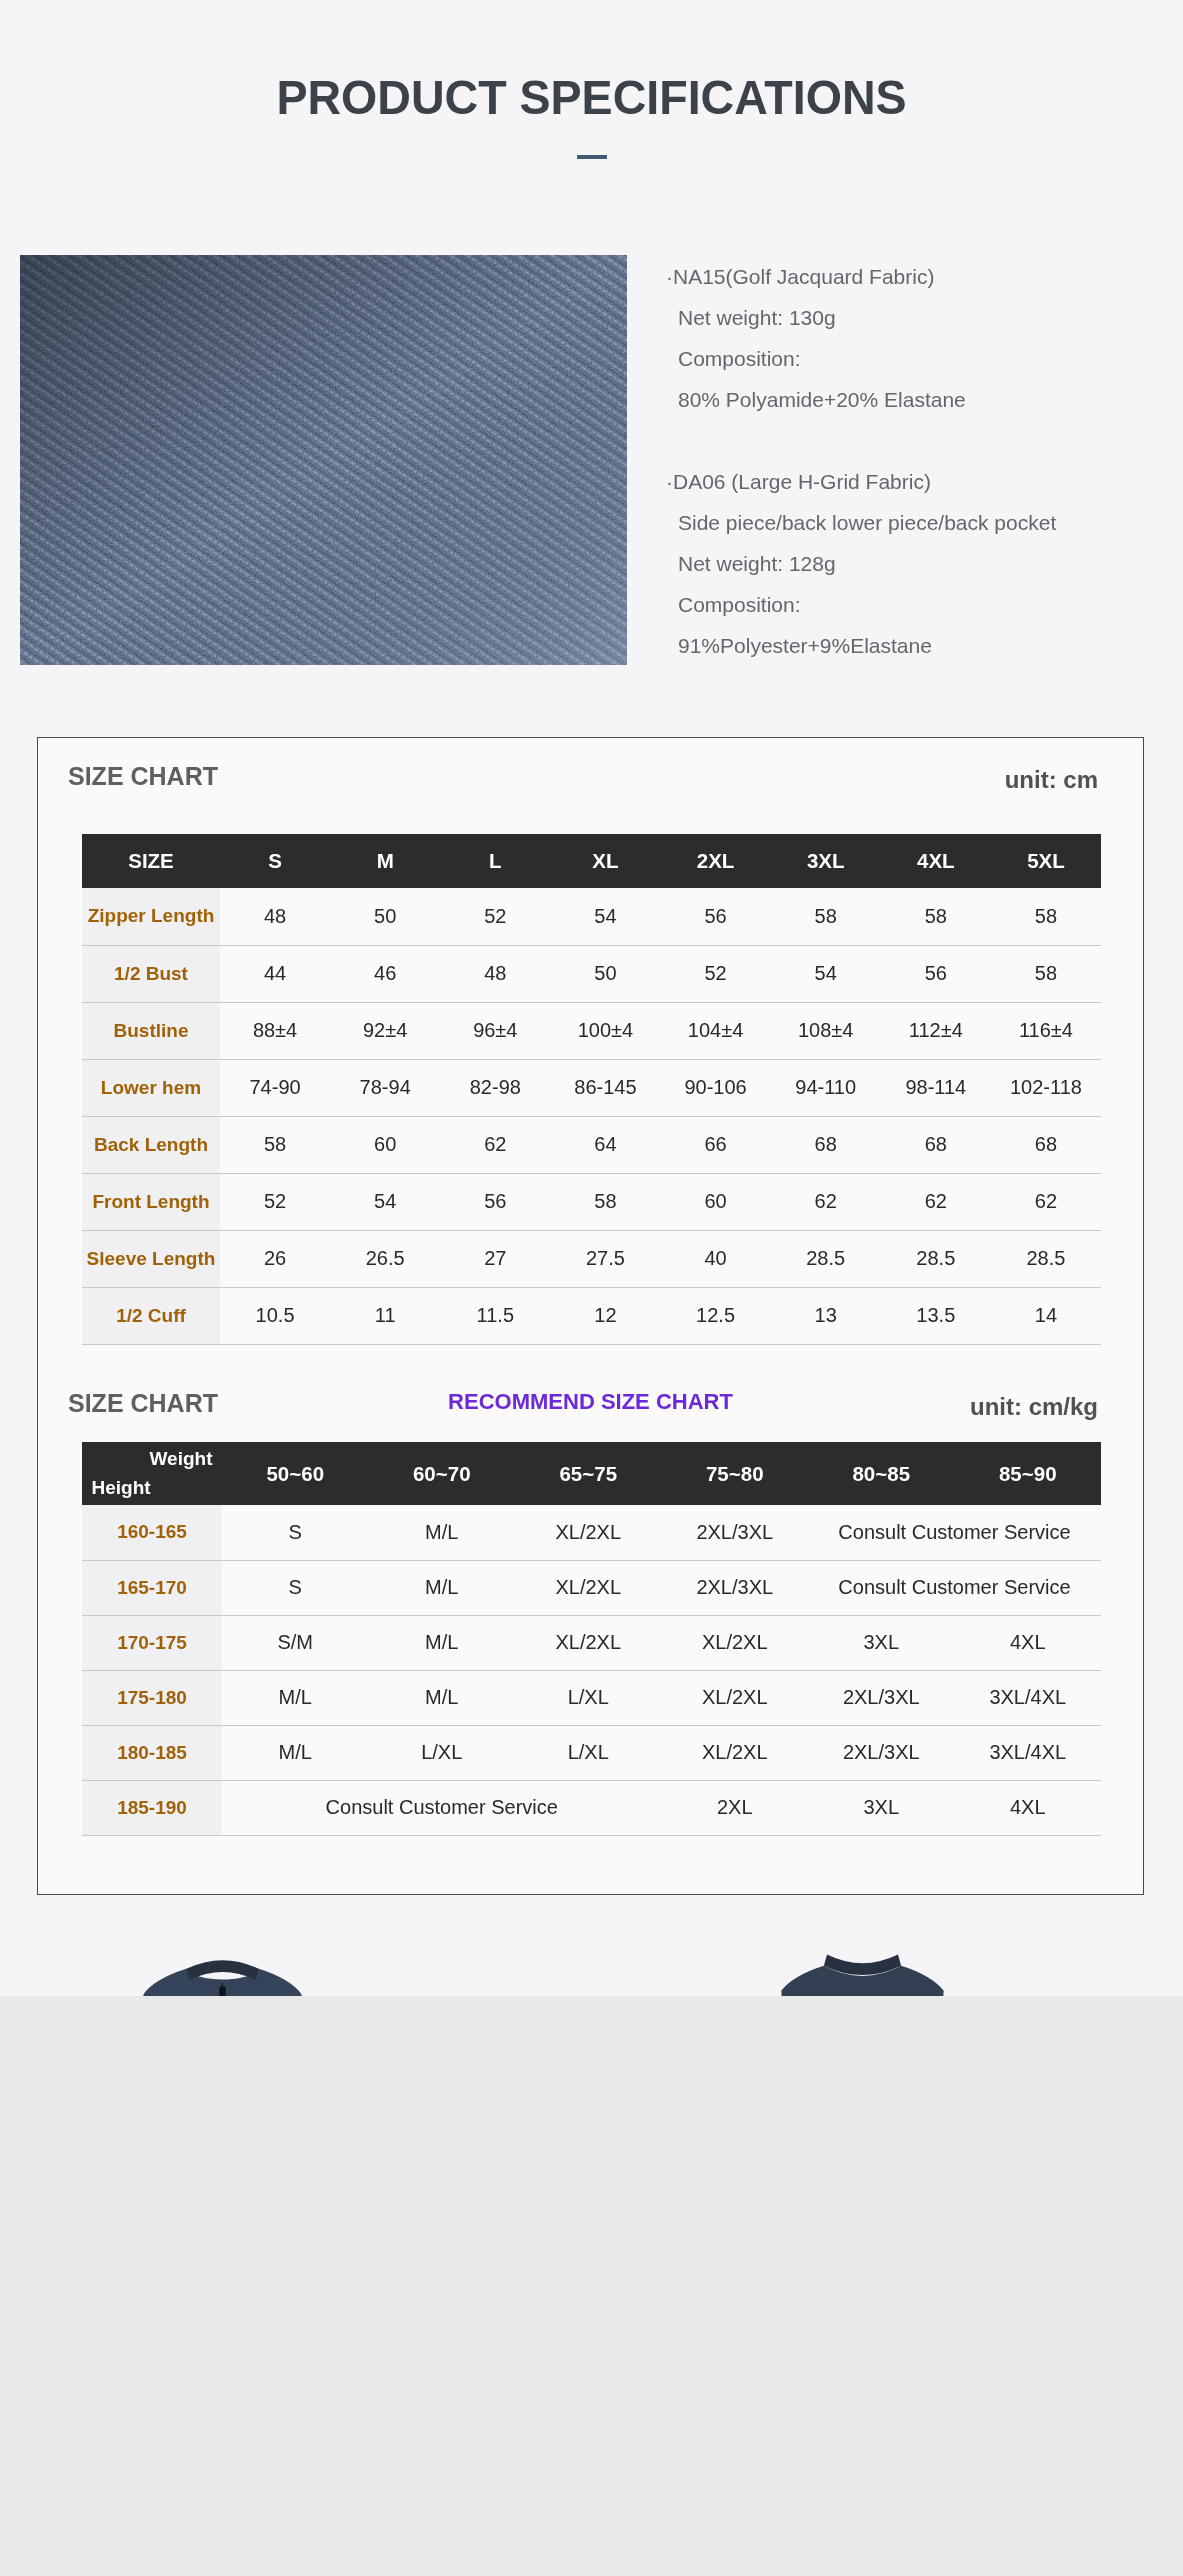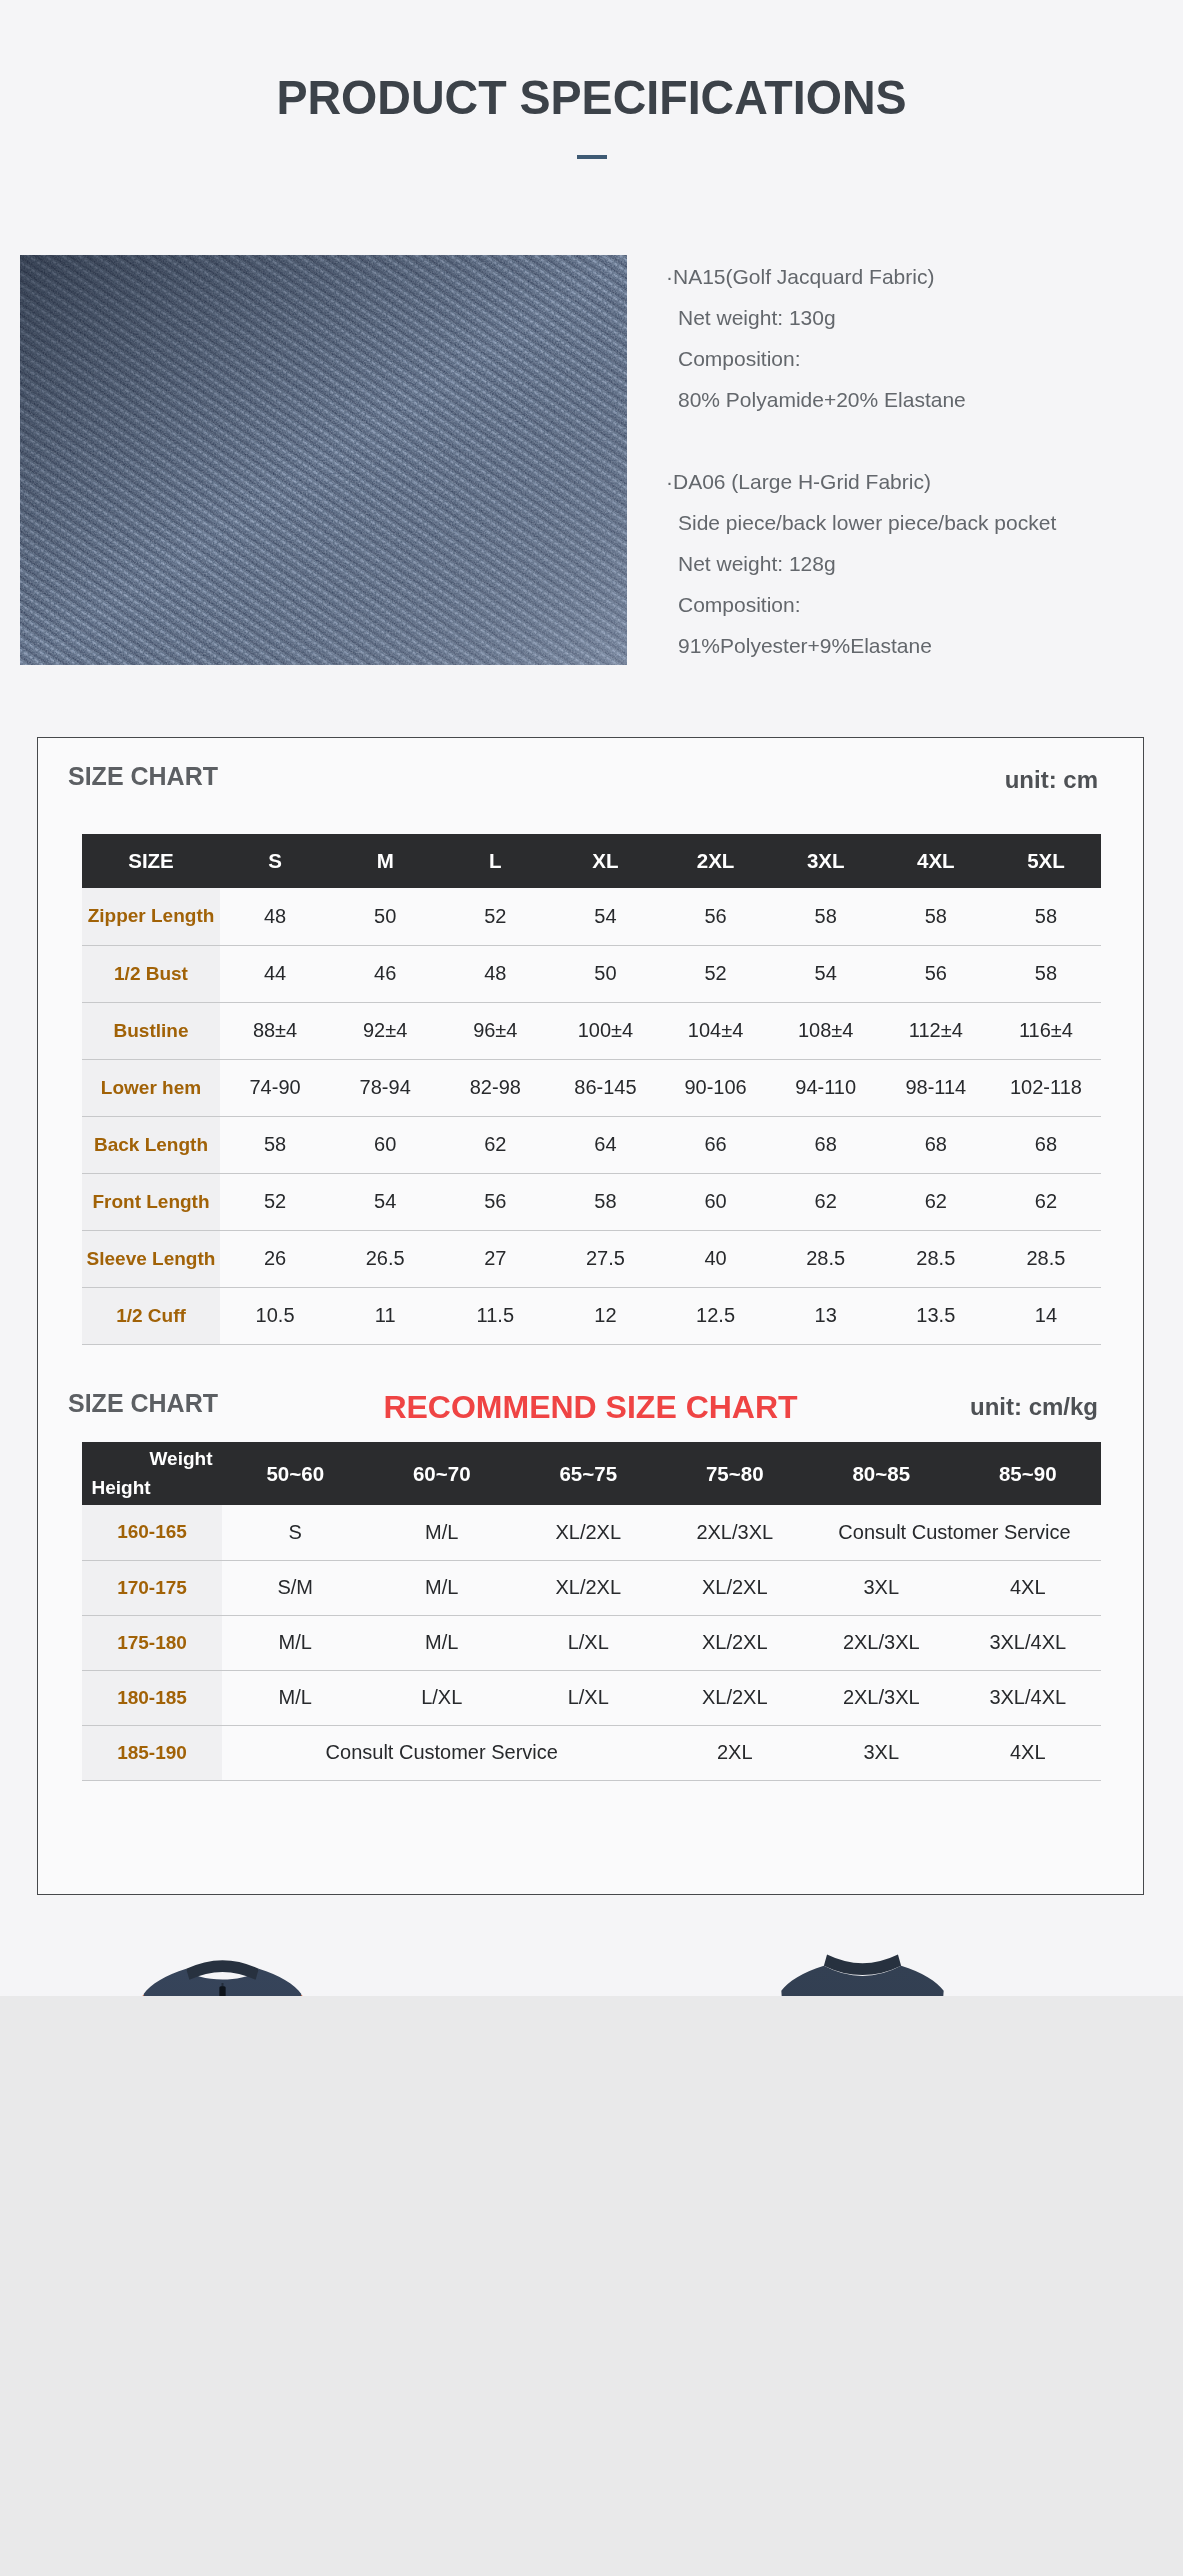--- a/index.html
+++ b/index.html
@@ -15,21 +15,21 @@
   .fabric-image{position:absolute;left:20px;top:255px;width:607px;height:410px;overflow:hidden;}
   .fabric-info{position:absolute;left:666px;top:256px;width:505px;color:#63676c;font-size:21px;}
   .fabric-group{margin-bottom:41px;}
   .fabric-name{line-height:41px;}
   .fabric-line{line-height:41px;padding-left:12px;}
 
   
   .panel{position:absolute;left:37px;top:737px;width:1107px;height:1158px;background:#fafafb;border:0.8px solid #47494c;box-sizing:border-box;}
   .panel-head{position:absolute;left:0;width:100%;height:33px;}
   .panel-head .head-left{position:absolute;left:30px;top:0;font-size:25px;font-weight:700;color:#5c5f63;}
-  .panel-head .head-center{position:absolute;left:50%;top:0;transform:translateX(-50%);font-size:32px;font-weight:700;color:#ef4444;white-space:nowrap;}
+  .panel-head .head-center{position:absolute;left:50%;top:0;transform:translateX(-50%);font-size:22px;font-weight:700;color:#6d28d9;white-space:nowrap;}
   .panel-head .head-right{position:absolute;right:45px;top:4px;font-size:24px;font-weight:700;color:#4e5155;}
   .head1{top:24px;}
   .head2{top:651px;}
 
   table.spec-table{position:absolute;left:44px;border-collapse:collapse;table-layout:fixed;width:1019px;}
   #size-table{top:96px;}
   #recommend-table{top:704px;}
   .spec-table th,.spec-table td{text-align:center;vertical-align:middle;padding:0;overflow:hidden;}
   .spec-table thead th{background:var(--table-header-bg,#2b2c2e);color:#fff;font-weight:700;font-size:20.5px;}
   #size-table thead th{height:54px;}
@@ -257,20 +257,28 @@
         <tbody>
           <tr>
             <th>160-165</th>
             <td>S</td>
             <td>M/L</td>
             <td>XL/2XL</td>
             <td>2XL/3XL</td>
             <td colspan="2">Consult Customer Service</td>
           </tr>
           <tr>
+            <th>165-170</th>
+            <td>S</td>
+            <td>M/L</td>
+            <td>XL/2XL</td>
+            <td>2XL/3XL</td>
+            <td colspan="2">Consult Customer Service</td>
+          </tr>
+          <tr>
             <th>170-175</th>
             <td>S/M</td>
             <td>M/L</td>
             <td>XL/2XL</td>
             <td>XL/2XL</td>
             <td>3XL</td>
             <td>4XL</td>
           </tr>
           <tr>
             <th>175-180</th>

